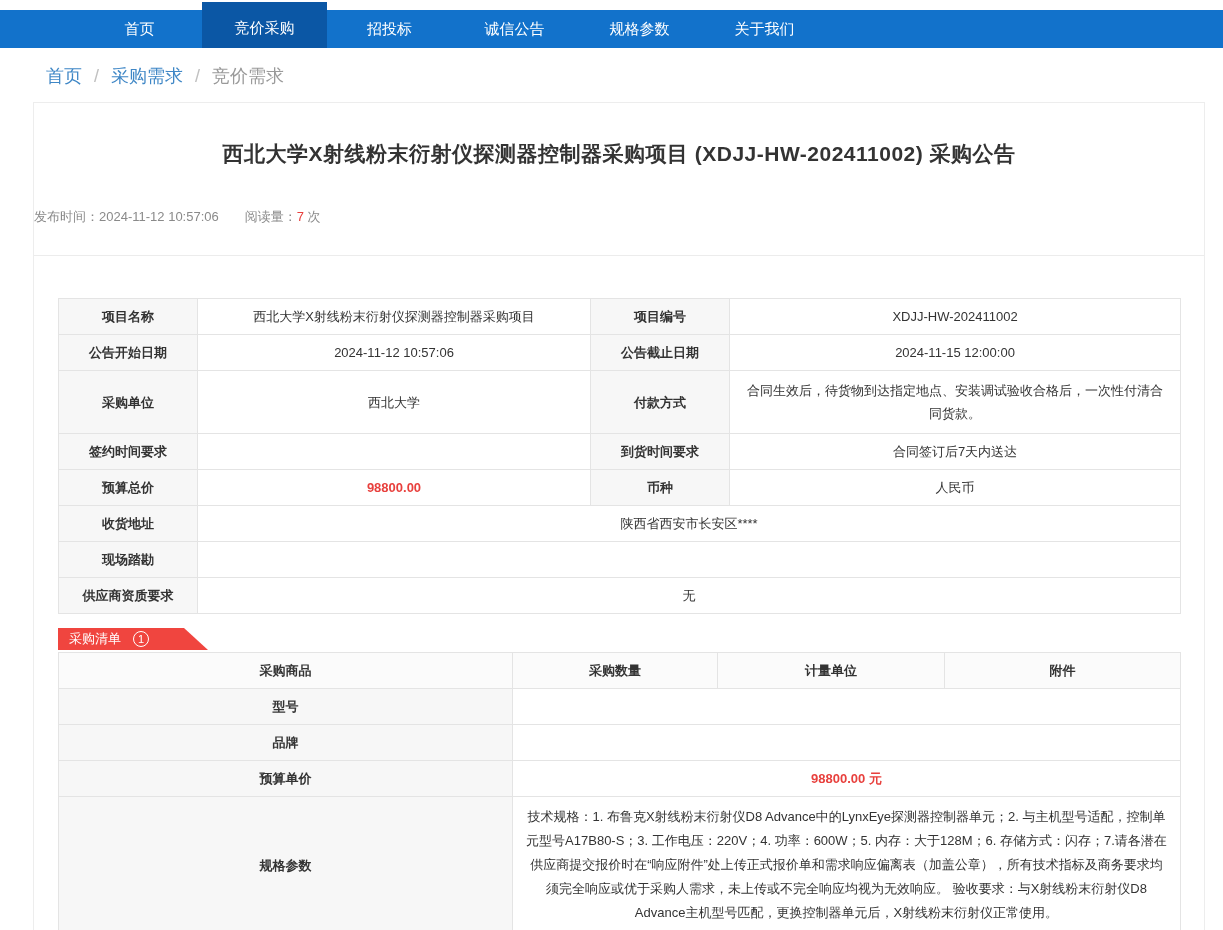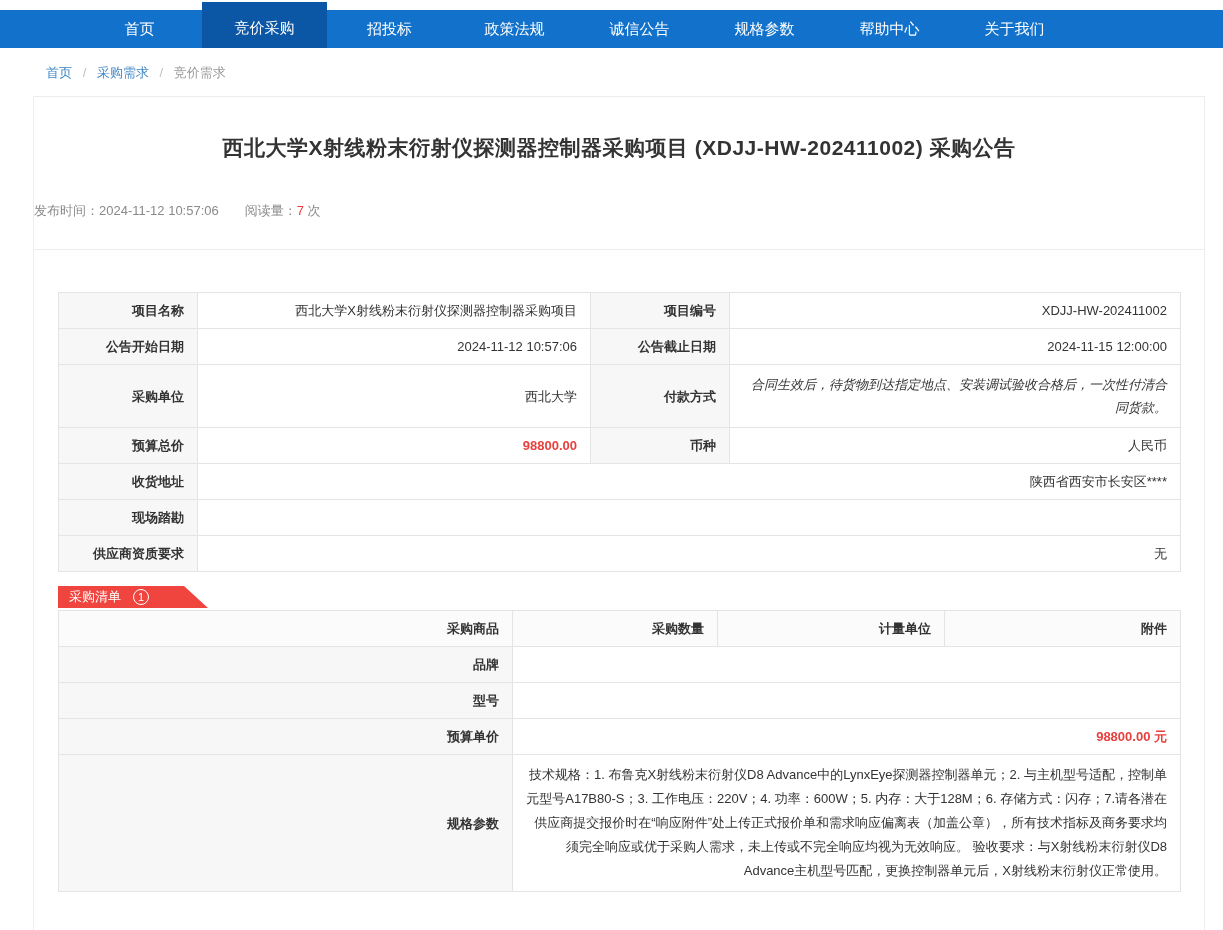--- a/index.html
+++ b/index.html
@@ -26,21 +26,21 @@
   .nav-items{position:absolute;left:77px;top:0;display:flex;}
   .nav-item{
     width:125px;height:48px;display:flex;align-items:center;justify-content:center;
     padding-top:10px;color:#fff;font-size:15px;cursor:pointer;white-space:nowrap;
   }
   .nav-item.active{
     border-top:2px solid transparent;padding-top:7px;
     background:var(--navActive);background-clip:padding-box;
   }
   
-  .breadcrumb{padding:16px 16px 10px 46px;font-size:13px;color:#9a9a9a;}
+  .breadcrumb{padding:16px 16px 10px 46px;font-size:18px;color:#9a9a9a;}
   .breadcrumb a{color:#3f87c6;text-decoration:none;cursor:pointer;}
   .breadcrumb .sep{margin:0 7px;color:#c0c0c0;}
   
   .card{
     width:1172px;margin:4px 0 0 33px;background:#fff;
     border:1px solid #ededed;min-height:840px;
   }
   .card-inner{padding:0 24px;}
   .article-title{
     text-align:center;font-size:21px;font-weight:bold;color:#333;
@@ -51,30 +51,30 @@
     margin-top:40px;
   }
   .article-meta .views-gap{display:inline-block;width:26px;}
   .article-meta .red{color:var(--red);}
   .meta-divider{border-bottom:1px solid #ececec;margin-top:29px;}
   
   table{border-collapse:collapse;width:1123px;table-layout:fixed;}
   td,th{
     border:1px solid var(--border);
     font-size:13px;padding:8px 13px;line-height:19px;
-    text-align:right;vertical-align:middle;color:#333;
+    text-align:center;vertical-align:middle;color:#333;
     overflow:hidden;
   }
   td.label{
     background:var(--labelBg);font-weight:bold;width:139px;color:#333;
   }
   .info-table{margin-top:42px;}
   .info-table td.v1{width:393px;}
   .info-table td.label2{width:139px;}
-  .wrap2{line-height:23px;font-style:italic;}
+  .wrap2{line-height:23px;}
   td.red-val{color:var(--red);font-weight:bold;}
   
   .ribbon{
     margin-top:14px;position:relative;height:22px;width:150px;
     background:var(--ribbonRed);
     clip-path:polygon(0 0,126px 0,150px 100%,0 100%);
     display:flex;align-items:center;color:#fff;
   }
   .ribbon-label{font-size:13px;margin-left:11px;}
   .ribbon-badge{
@@ -92,24 +92,22 @@
 </style>
 </head>
 <body>
 
 <div class="nav">
   <div class="nav-bg"></div>
   <div class="nav-items">
     <div class="nav-item">首页</div>
     <div class="nav-item active">竞价采购</div>
     <div class="nav-item">招投标</div>
-    <div class="nav-item">政策法规</div>
     <div class="nav-item">诚信公告</div>
     <div class="nav-item">规格参数</div>
-    <div class="nav-item">帮助中心</div>
     <div class="nav-item">关于我们</div>
   </div>
 </div>
 
 <div class="breadcrumb">
   <a>首页</a>
   <span class="sep">/</span>
   <a>采购需求</a>
   <span class="sep">/</span>
   <span>竞价需求</span>
@@ -139,20 +137,26 @@
         <td class="label label2">公告截止日期</td>
         <td>2024-11-15 12:00:00</td>
       </tr>
       <tr>
         <td class="label">采购单位</td>
         <td class="v1">西北大学</td>
         <td class="label label2">付款方式</td>
         <td class="wrap2">合同生效后，待货物到达指定地点、安装调试验收合格后，一次性付清合同货款。</td>
       </tr>
       <tr>
+        <td class="label">签约时间要求</td>
+        <td class="v1"></td>
+        <td class="label label2">到货时间要求</td>
+        <td>合同签订后7天内送达</td>
+      </tr>
+      <tr>
         <td class="label">预算总价</td>
         <td class="v1 red-val">98800.00</td>
         <td class="label label2">币种</td>
         <td>人民币</td>
       </tr>
       <tr>
         <td class="label">收货地址</td>
         <td colspan="3">陕西省西安市长安区****</td>
       </tr>
       <tr>
@@ -173,25 +177,25 @@
 
     <table class="items-table">
       <tbody>
           <tr>
         <th class="c1">采购商品</th>
         <th class="c2">采购数量</th>
         <th class="c3">计量单位</th>
         <th>附件</th>
       </tr>
       <tr>
+        <td class="label">型号</td>
+        <td colspan="3"></td>
+      </tr>
+      <tr>
         <td class="label">品牌</td>
-        <td colspan="3"></td>
-      </tr>
-      <tr>
-        <td class="label">型号</td>
         <td colspan="3"></td>
       </tr>
       <tr>
         <td class="label">预算单价</td>
         <td colspan="3" class="red-val">98800.00 元</td>
       </tr>
       <tr>
         <td class="label">规格参数</td>
         <td colspan="3" class="spec-text">技术规格：1. 布鲁克X射线粉末衍射仪D8 Advance中的LynxEye探测器控制器单元；2. 与主机型号适配，控制单元型号A17B80-S；3. 工作电压：220V；4. 功率：600W；5. 内存：大于128M；6. 存储方式：闪存；7.请各潜在供应商提交报价时在“响应附件”处上传正式报价单和需求响应偏离表（加盖公章），所有技术指标及商务要求均须完全响应或优于采购人需求，未上传或不完全响应均视为无效响应。 验收要求：与X射线粉末衍射仪D8 Advance主机型号匹配，更换控制器单元后，X射线粉末衍射仪正常使用。</td>
       </tr>

